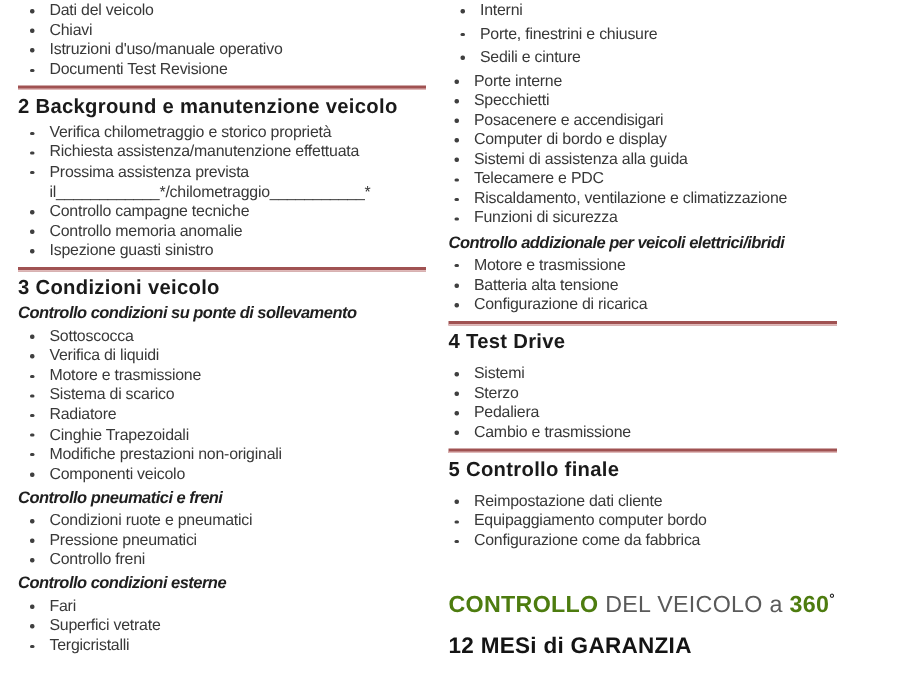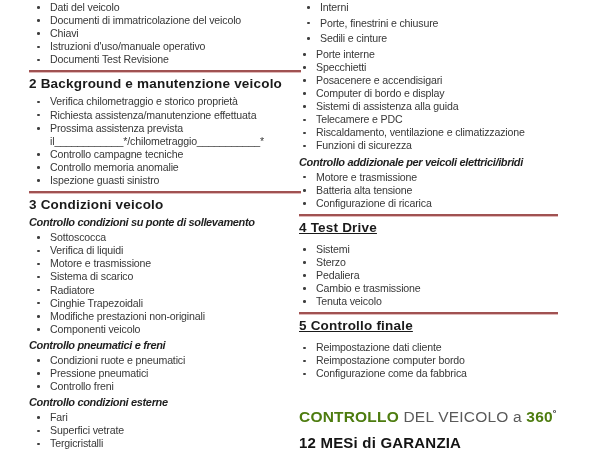--- a/index.html
+++ b/index.html
@@ -6,21 +6,21 @@
   body {
     width: 600px; height: 450px;
     background: #ffffff;
     overflow: hidden;
     position: relative;
     font-family: "Liberation Sans", sans-serif;
     color: #383838;
     -webkit-font-smoothing: antialiased;
   }
   .col { position: absolute; top: 0; padding-top: 1px; }
-  .col-left  { left: 29px;  width: 272px; }
+  .col-left  { left: 12px;  width: 272px; }
   .col-right { left: 299px; width: 259px; }
 
   .rule {
     height: 2px;
     background: #a05252;
     border-bottom: 1px solid #e0b9b9;
     margin: 4px 0 3px 0;
   }
 
   .sec-heading {
@@ -61,21 +61,21 @@
     background: #3f3f3f;
   }
   .col-right li.checklist-item { padding-left: 17px; }
   .col-right li.checklist-item::before { left: 4px; }
   li.checklist-item.indent { margin-left: 4px; }
   li.checklist-item.spaced { margin-bottom: 2.5px; }
 
   
   .col .sec-heading { margin-top: 0; }
   .col .rule + .sec-heading { margin-top: 0; }
-  .col-right .blocks > .sec-heading { margin-bottom: 8px; text-decoration: underline; }
+  .col-right .blocks > .sec-heading { margin-bottom: 8px; }
   .col-left .blocks > .sec-heading { margin-bottom: 4px; }
 
   .footer-line1 {
     margin-top: 22px;
     font-size: 15.5px;
     line-height: 20px;
     letter-spacing: 0.2px;
     color: #5a5a5a;
     white-space: nowrap;
   }
@@ -91,21 +91,20 @@
     white-space: nowrap;
   }
 </style>
 </head>
 <body>
 
 <div class="col col-left">
   <div class="blocks">
       <ul class="checklist">
         <li class="checklist-item">Dati del veicolo</li>
-        <li class="checklist-item">Documenti di immatricolazione del veicolo</li>
         <li class="checklist-item">Chiavi</li>
         <li class="checklist-item">Istruzioni d'uso/manuale operativo</li>
         <li class="checklist-item">Documenti Test Revisione</li>
       </ul>
       <div class="rule"></div>
       <div class="sec-heading">2 Background e manutenzione veicolo</div>
       <ul class="checklist">
         <li class="checklist-item">Verifica chilometraggio e storico proprietà</li>
         <li class="checklist-item">Richiesta assistenza/manutenzione effettuata</li>
         <li class="checklist-item">Prossima assistenza prevista
@@ -163,27 +162,26 @@
         <li class="checklist-item">Batteria alta tensione</li>
         <li class="checklist-item">Configurazione di ricarica</li>
       </ul>
       <div class="rule"></div>
       <div class="sec-heading">4 Test Drive</div>
       <ul class="checklist">
         <li class="checklist-item">Sistemi</li>
         <li class="checklist-item">Sterzo</li>
         <li class="checklist-item">Pedaliera</li>
         <li class="checklist-item">Cambio e trasmissione</li>
-        <li class="checklist-item">Tenuta veicolo</li>
       </ul>
       <div class="rule"></div>
       <div class="sec-heading">5 Controllo finale</div>
       <ul class="checklist">
         <li class="checklist-item">Reimpostazione dati cliente</li>
-        <li class="checklist-item">Reimpostazione computer bordo</li>
+        <li class="checklist-item">Equipaggiamento computer bordo</li>
         <li class="checklist-item">Configurazione come da fabbrica</li>
       </ul>
     </div>
 
   <div class="footer-line1">
     <span class="strong">CONTROLLO</span><span> DEL VEICOLO a </span><span class="strong">360</span><sup>°</sup>
   </div>
   <div class="footer-line2">12 MESi di GARANZIA</div>
 </div>
 

